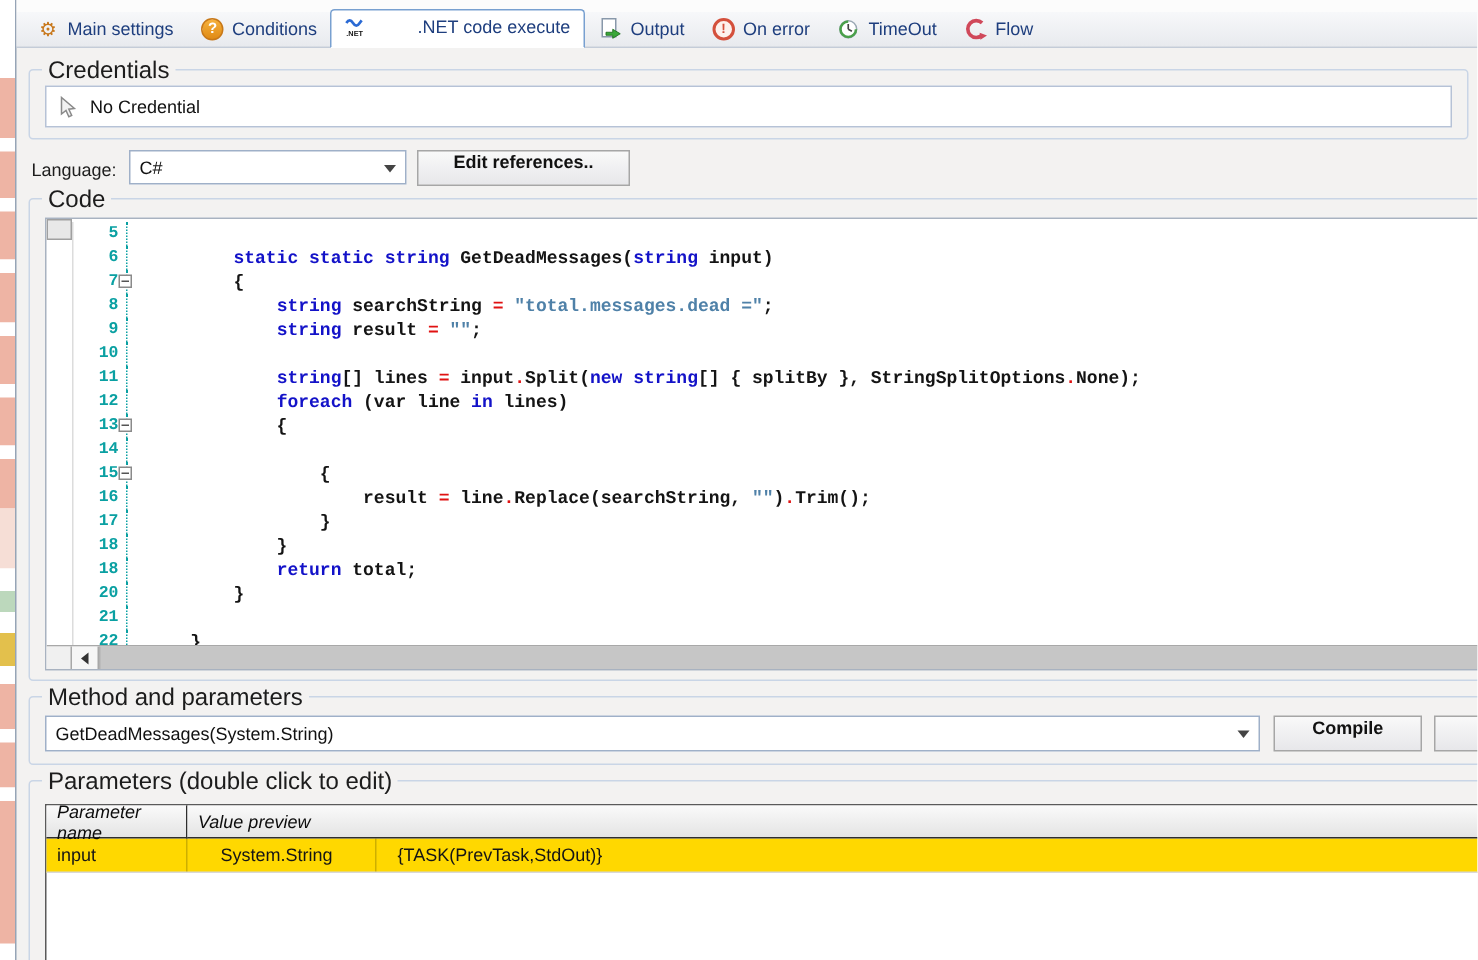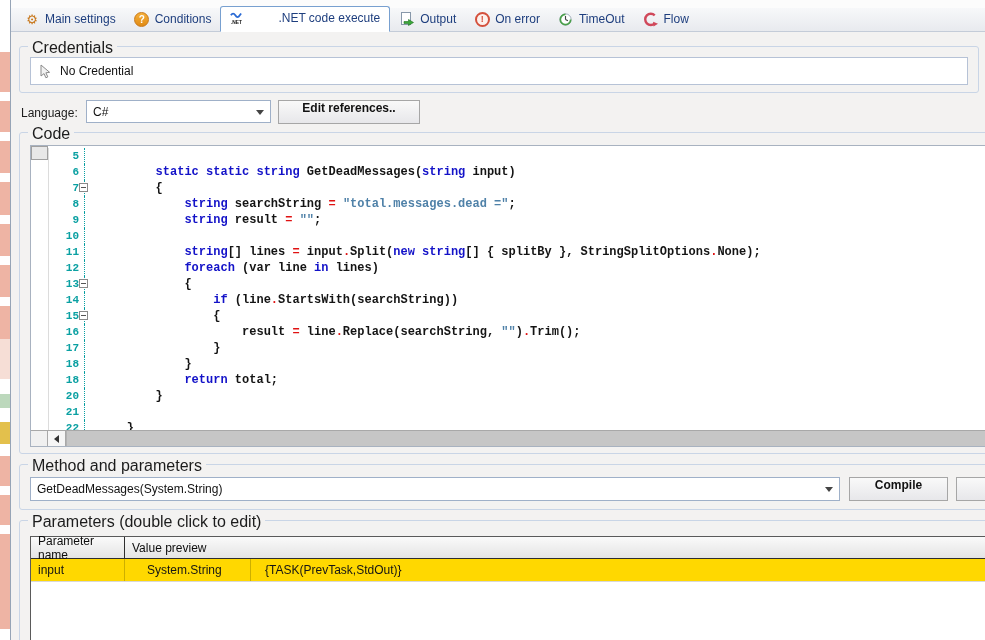--- a/index.html
+++ b/index.html
@@ -87,21 +87,21 @@
   #btn-compile{position:absolute;left:829px;top:12px;width:99px;height:24px;}
   #btn-refresh{position:absolute;left:936px;top:12px;width:90px;height:24px;}
 
   
   #grp-params{left:8px;top:520px;width:1030px;height:132px;}
   #ptable{position:absolute;left:10px;top:15px;width:1008px;height:120px;background:#fff;
           border:1px solid #5a5a5a;box-sizing:border-box;}
   #phead{display:flex;height:22px;}
   .hcell{background:linear-gradient(#fafafa,#e4e4e4);border-right:1px solid #2e2e2e;
          border-bottom:1px solid #2e2e2e;font-size:12px;color:#0d0d0d;
-         display:flex;align-items:center;padding-left:7px;box-sizing:border-box;}
+         display:flex;align-items:center;padding-left:7px;box-sizing:border-box;font-style:italic;}
   .prow{display:flex;height:22px;border-bottom:1px solid #d8d8d8;background:var(--selected-row,#ffd800);}
   .pcell{display:flex;align-items:center;font-size:12px;color:#151515;
          border-right:1px solid rgba(90,80,0,.3);box-sizing:border-box;}
   .pc1{width:94px;flex:none;}
   .pc2{width:126px;flex:none;}
   .pc3{flex:1;border-right:none;}
   .pad1{padding-left:7px;}
   .pad2{padding-left:22px;}
   .pad3{padding-left:14px;}
 </style>
@@ -266,21 +266,20 @@
             </div>
             <div class="crow">
               <span class="lm"></span>
               <span class="lnn">13</span>
               <span class="fold"></span>
               <span class="ctext"><span class="tk-p">            {</span></span>
             </div>
             <div class="crow">
               <span class="lm"></span>
               <span class="lnn">14</span>
-              <span class="ctext"><span class="tk-p">                </span><span class="tk-k">if</span><span class="tk-p"> (line</span><span class="tk-o">.</span><span class="tk-p">StartsWith(searchString))</span></span>
             </div>
             <div class="crow">
               <span class="lm"></span>
               <span class="lnn">15</span>
               <span class="fold"></span>
               <span class="ctext"><span class="tk-p">                {</span></span>
             </div>
             <div class="crow">
               <span class="lm"></span>
               <span class="lnn">16</span>

